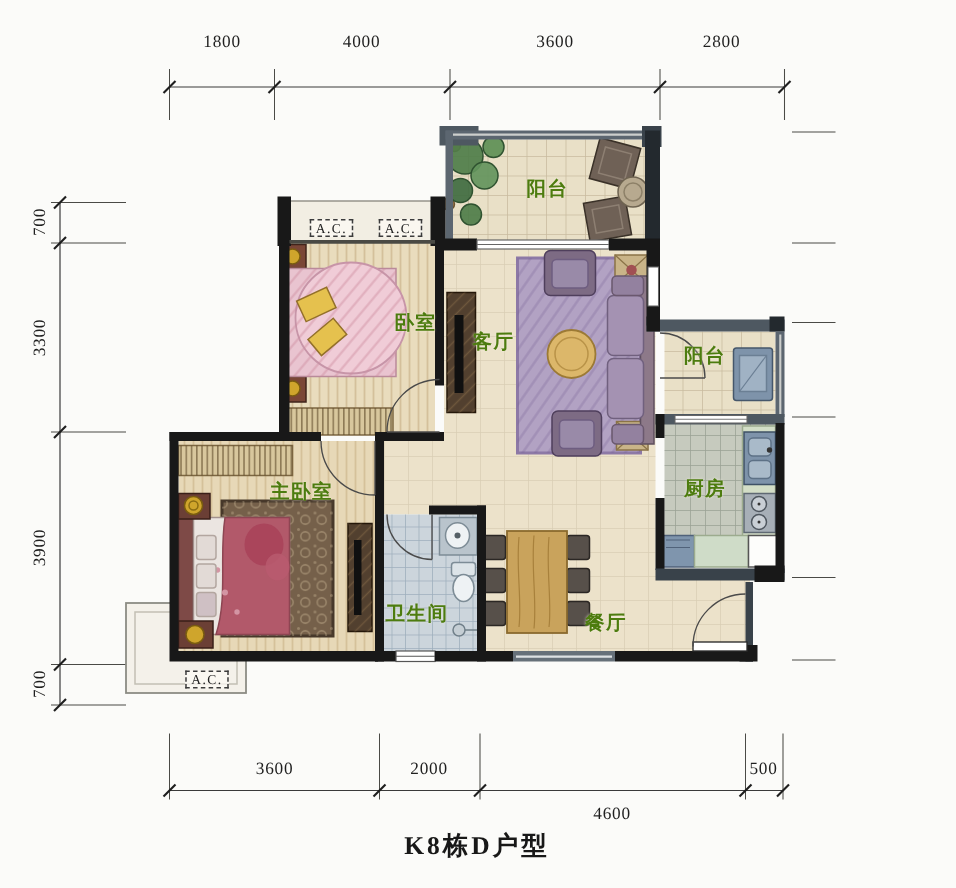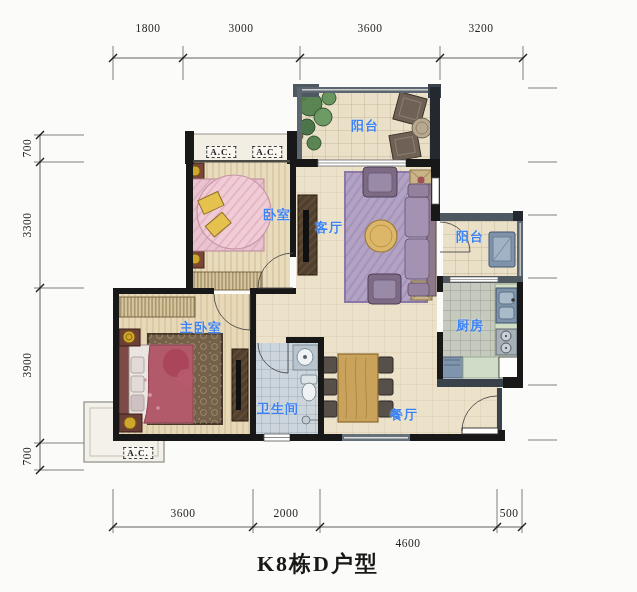--- a/index.html
+++ b/index.html
@@ -2,25 +2,25 @@
 <html><head>
 <meta charset="utf-8">
 <style>
   html,body{margin:0;padding:0;background:#fbfbf9;}
   .stage{position:relative;width:557px;height:592px;background:#fbfbf9;overflow:hidden;
          font-family:"Liberation Serif",serif;}
   .plan-svg{position:absolute;left:0;top:0;}
   .lbl{position:absolute;transform:translate(-50%,-50%);white-space:nowrap;color:#1f1f1f;}
   .dim{font-size:11.5px;letter-spacing:.5px;}
   .dim-v{transform:translate(-50%,-50%) rotate(-90deg);}
-  .room{font-size:13px;font-weight:600;color:#3b82f6;letter-spacing:1px;
+  .room{font-size:13px;font-weight:600;color:#4d7c0f;letter-spacing:1px;
         font-family:"DejaVu Sans",sans-serif;text-shadow:0 0 2px rgba(245,240,225,.8);}
-  .ac{font-size:9px;font-weight:700;border:1px dashed #3c3c3c;padding:0 3px;
+  .ac{font-size:9px;font-weight:400;border:1px dashed #3c3c3c;padding:0 3px;
       background:rgba(252,250,244,.75);color:#222;letter-spacing:1px;}
-  .title{font-size:22px;font-weight:700;color:#181818;letter-spacing:2px;}
+  .title{font-size:17px;font-weight:700;color:#181818;letter-spacing:2px;}
 </style>
 </head>
 <body>
 
 <div class="stage">
 
 <svg class="plan-svg" width="637" height="592" viewBox="0 0 637 592">
   <defs>
     <pattern id="g13" width="13" height="13" patternUnits="userSpaceOnUse">
           <path d="M13 0H0V13" fill="none" stroke="rgba(146,126,92,.38)" stroke-width="1"></path>
@@ -354,23 +354,23 @@
           <path d="M440 252L470 252"></path>
         </g>
     <g>
       <rect x="462" y="428" width="36" height="6" fill="#ffffff" stroke="#2a2a2a"></rect>
       <path d="M462 431A35 35 0 0 1 497 396"></path>
     </g>
   </g>
 </svg>
 
 <div class="lbl dim" style="left:148px;top:28px">1800</div>
-<div class="lbl dim" style="left:241px;top:28px">3000</div>
+<div class="lbl dim" style="left:241px;top:28px">4000</div>
 <div class="lbl dim" style="left:370px;top:28px">3600</div>
-<div class="lbl dim" style="left:481px;top:28px">3200</div>
+<div class="lbl dim" style="left:481px;top:28px">2800</div>
 
 <div class="lbl dim" style="left:183px;top:513px">3600</div>
 <div class="lbl dim" style="left:286px;top:513px">2000</div>
 <div class="lbl dim" style="left:408px;top:543px">4600</div>
 <div class="lbl dim" style="left:509px;top:513px">500</div>
 
 <div class="lbl dim dim-v" style="left:27px;top:148px">700</div>
 <div class="lbl dim dim-v" style="left:27px;top:225px">3300</div>
 <div class="lbl dim dim-v" style="left:27px;top:365px">3900</div>
 <div class="lbl dim dim-v" style="left:27px;top:456px">700</div>

